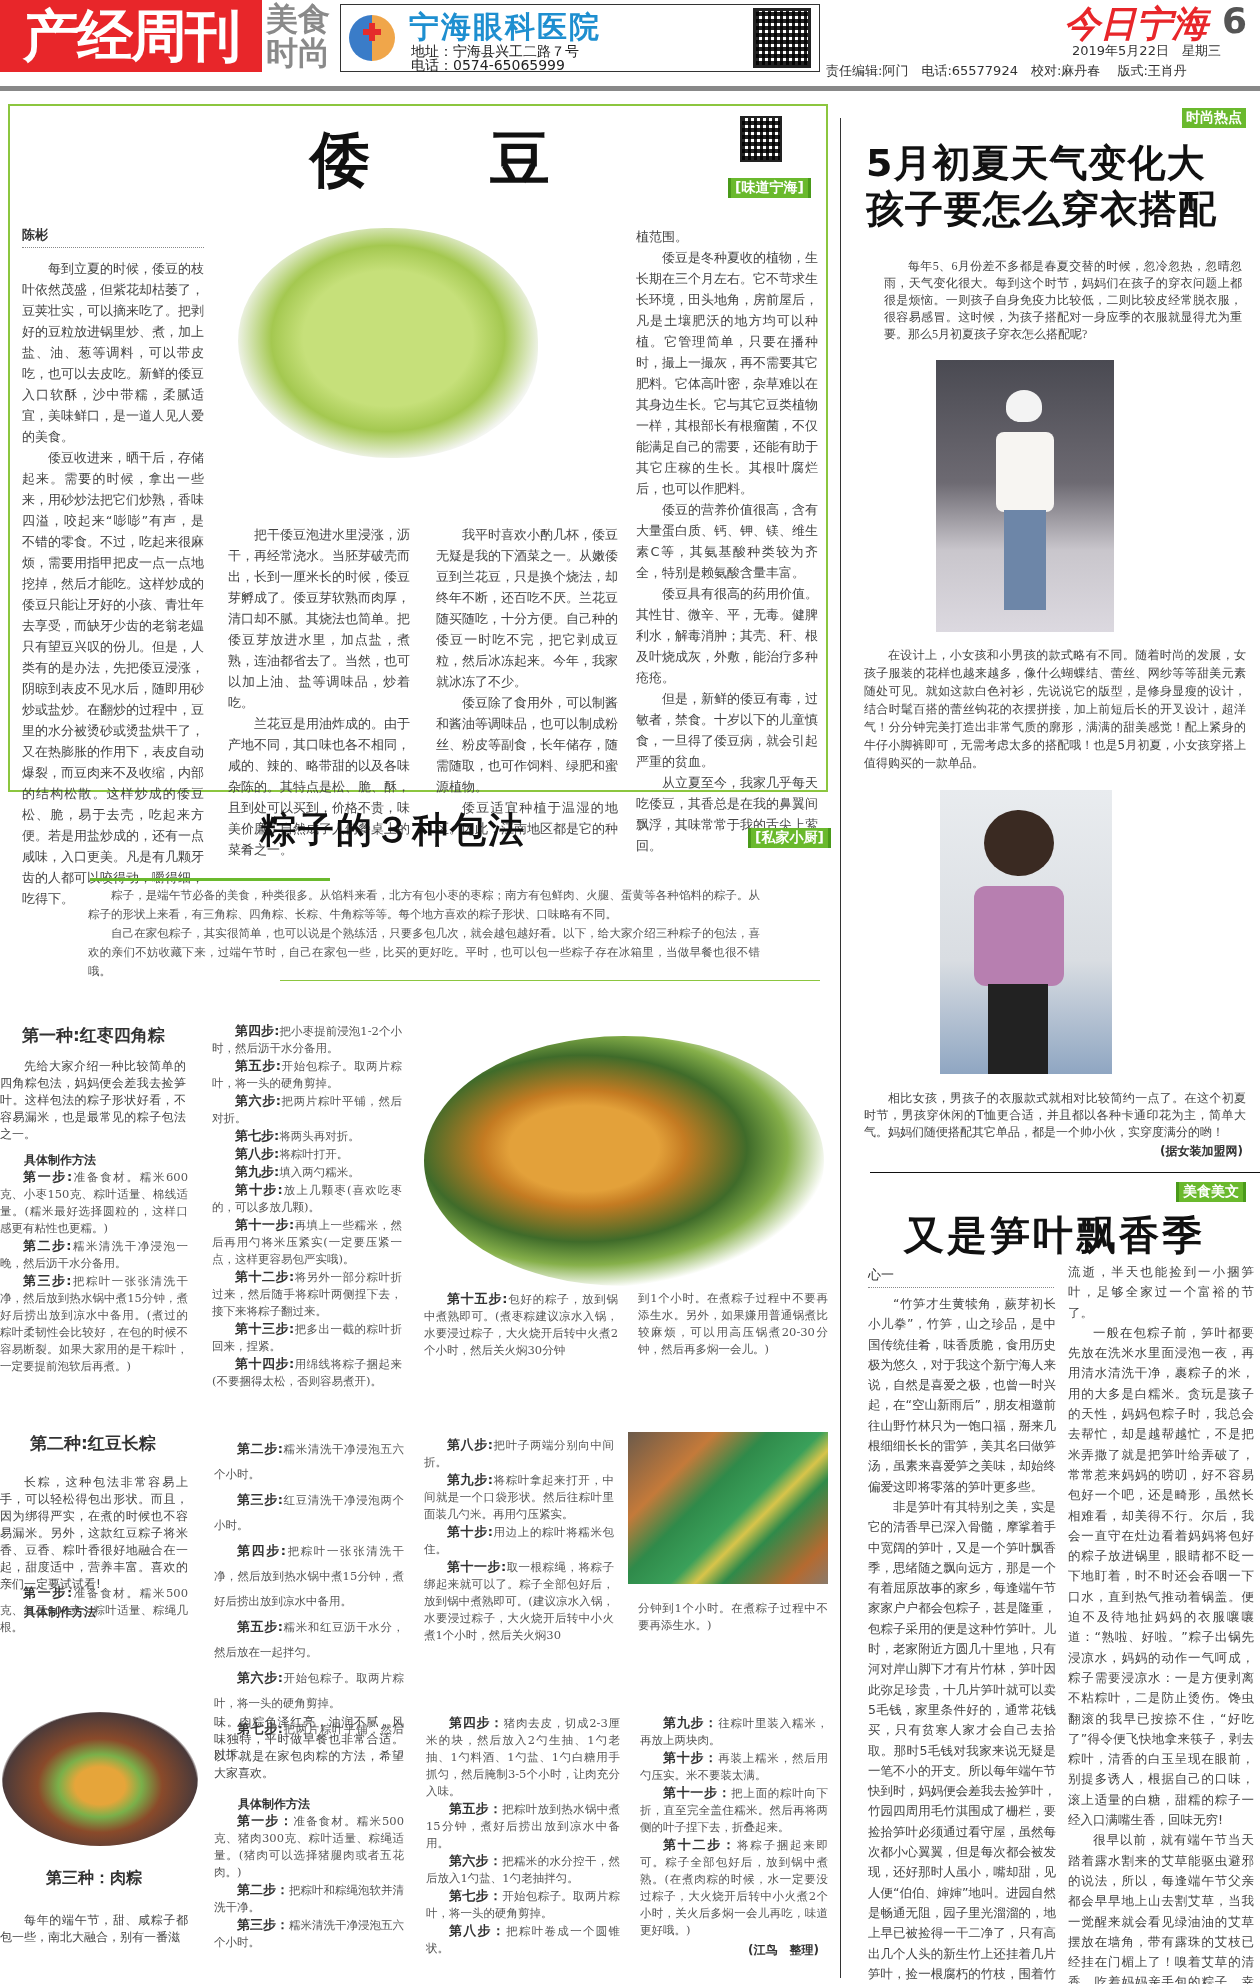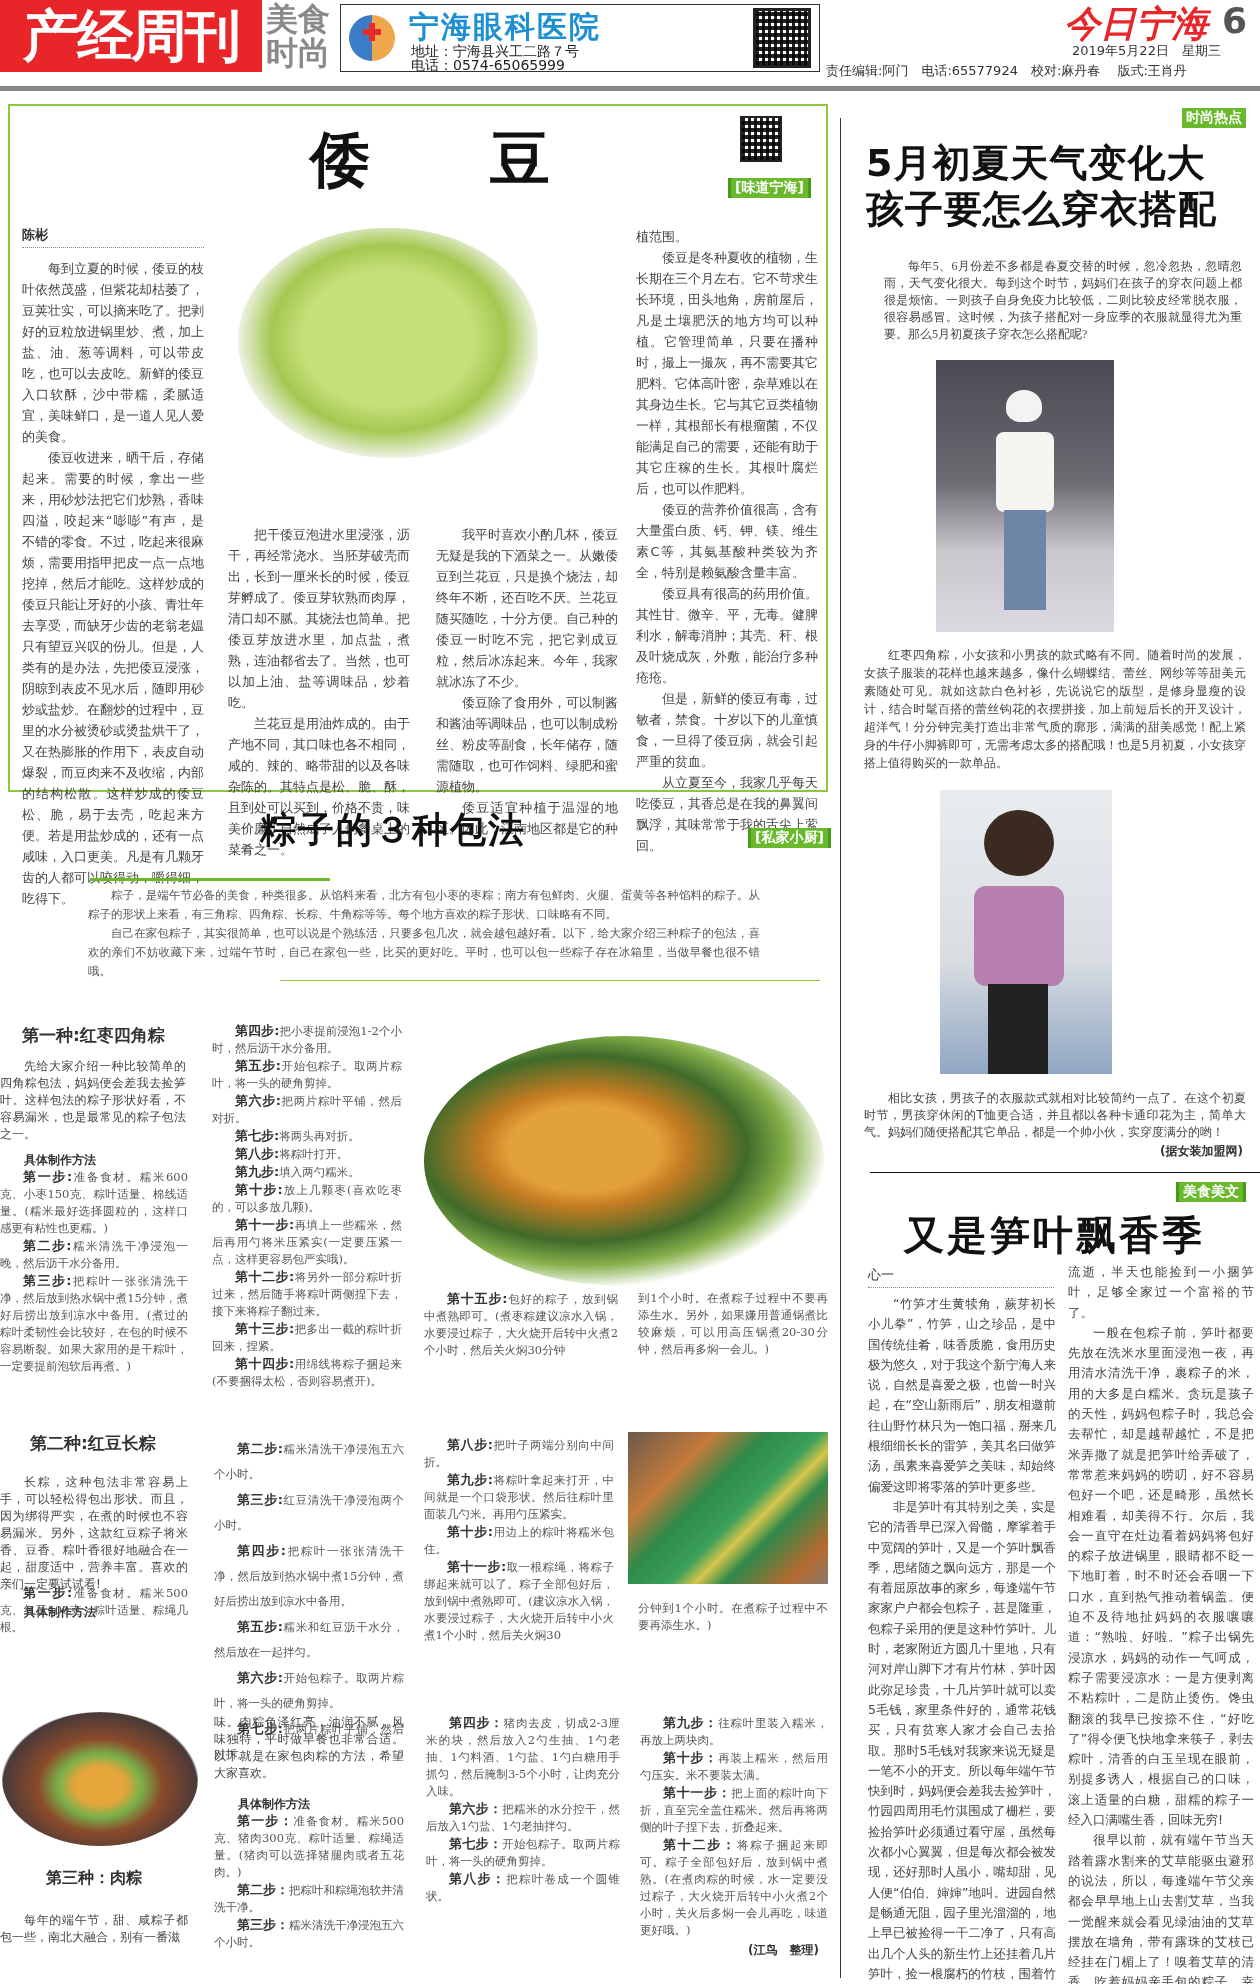--- a/index.html
+++ b/index.html
@@ -106,21 +106,21 @@
 </div>
 <div class="abs col" style="left:884px;top:258px;width:358px;font-family:Liberation Serif, serif;font-size:12px;line-height:17px">
   <p>每年5、6月份差不多都是春夏交替的时候，忽冷忽热，忽晴忽雨，天气变化很大。每到这个时节，妈妈们在孩子的穿衣问题上都很是烦恼。一则孩子自身免疫力比较低，二则比较皮经常脱衣服，很容易感冒。这时候，为孩子搭配对一身应季的衣服就显得尤为重要。那么5月初夏孩子穿衣怎么搭配呢?</p>
 </div>
 <div class="abs photo" style="left:936px;top:360px;width:178px;height:272px;background:linear-gradient(180deg,#4a4a52 0%,#6d6a72 45%,#c9c6cc 70%,#dcd9e0 100%)">
   <div class="abs" style="left:70px;top:30px;width:36px;height:32px;border-radius:50% 50% 40% 40%;background:#f3f3f3"></div>
   <div class="abs" style="left:60px;top:72px;width:58px;height:80px;border-radius:8px;background:#f7f5f2"></div>
   <div class="abs" style="left:68px;top:150px;width:42px;height:100px;background:#6d86a8"></div>
 </div>
 <div class="abs col" style="left:864px;top:646px;width:382px;line-height:18px;font-size:12px">
-  <p>红枣四角粽，小女孩和小男孩的款式略有不同。随着时尚的发展，女孩子服装的花样也越来越多，像什么蝴蝶结、蕾丝、网纱等等甜美元素随处可见。就如这款白色衬衫，先说说它的版型，是修身显瘦的设计，结合时髦百搭的蕾丝钩花的衣摆拼接，加上前短后长的开叉设计，超洋气！分分钟完美打造出非常气质的廓形，满满的甜美感觉！配上紧身的牛仔小脚裤即可，无需考虑太多的搭配哦！也是5月初夏，小女孩穿搭上值得购买的一款单品。</p>
+  <p>在设计上，小女孩和小男孩的款式略有不同。随着时尚的发展，女孩子服装的花样也越来越多，像什么蝴蝶结、蕾丝、网纱等等甜美元素随处可见。就如这款白色衬衫，先说说它的版型，是修身显瘦的设计，结合时髦百搭的蕾丝钩花的衣摆拼接，加上前短后长的开叉设计，超洋气！分分钟完美打造出非常气质的廓形，满满的甜美感觉！配上紧身的牛仔小脚裤即可，无需考虑太多的搭配哦！也是5月初夏，小女孩穿搭上值得购买的一款单品。</p>
 </div>
 <div class="abs photo" style="left:940px;top:790px;width:172px;height:284px;background:linear-gradient(180deg,#e9ecef 0%,#d9dde2 60%,#8fa6c2 100%)">
   <div class="abs" style="left:44px;top:20px;width:70px;height:66px;border-radius:50%;background:#3a2a22"></div>
   <div class="abs" style="left:34px;top:96px;width:90px;height:100px;border-radius:12px;background:#b77fb0"></div>
   <div class="abs" style="left:48px;top:194px;width:60px;height:90px;background:#222"></div>
 </div>
 <div class="abs col" style="left:864px;top:1090px;width:382px;line-height:17px;font-size:12px">
   <p>相比女孩，男孩子的衣服款式就相对比较简约一点了。在这个初夏时节，男孩穿休闲的T恤更合适，并且都以各种卡通印花为主，简单大气。妈妈们随便搭配其它单品，都是一个帅小伙，实穿度满分的哟！</p>
 </div>
 <div class="abs" style="left:1160px;top:1143px;font-size:12px;font-weight:bold;color:#333">(据女装加盟网)</div>
@@ -216,20 +216,21 @@
   <p class="noind">味。肉粽色泽红亮，油润不腻，风味独特，平时做早餐也非常合适。以下就是在家包肉粽的方法，希望大家喜欢。</p>
 </div>
 <div class="abs h4" style="left:214px;top:1796px">具体制作方法</div>
 <div class="abs steps" style="left:214px;top:1812px;width:190px;line-height:17px">
   <p><b>第一步：</b><span>准备食材。糯米500克、猪肉300克、粽叶适量、粽绳适量。(猪肉可以选择猪腿肉或者五花肉。)</span></p>
   <p><b>第二步：</b><span>把粽叶和粽绳泡软并清洗干净。</span></p>
   <p><b>第三步：</b><span>糯米清洗干净浸泡五六个小时。</span></p>
 </div>
 <div class="abs steps" style="left:426px;top:1714px;width:194px;line-height:17px">
   <p><b>第四步：</b><span>猪肉去皮，切成2-3厘米的块，然后放入2勺生抽、1勺老抽、1勺料酒、1勺盐、1勺白糖用手抓匀，然后腌制3-5个小时，让肉充分入味。</span></p>
+  <p><b>第五步：</b><span>把粽叶放到热水锅中煮15分钟，煮好后捞出放到凉水中备用。</span></p>
   <p><b>第六步：</b><span>把糯米的水分控干，然后放入1勺盐、1勺老抽拌匀。</span></p>
   <p><b>第七步：</b><span>开始包粽子。取两片粽叶，将一头的硬角剪掉。</span></p>
   <p><b>第八步：</b><span>把粽叶卷成一个圆锥状。</span></p>
 </div>
 <div class="abs steps" style="left:640px;top:1714px;width:188px;line-height:17px">
   <p><b>第九步：</b><span>往粽叶里装入糯米，再放上两块肉。</span></p>
   <p><b>第十步：</b><span>再装上糯米，然后用勺压实。米不要装太满。</span></p>
   <p><b>第十一步：</b><span>把上面的粽叶向下折，直至完全盖住糯米。然后再将两侧的叶子捏下去，折叠起来。</span></p>
   <p><b>第十二步：</b><span>将粽子捆起来即可。粽子全部包好后，放到锅中煮熟。(在煮肉粽的时候，水一定要没过粽子，大火烧开后转中小火煮2个小时，关火后多焖一会儿再吃，味道更好哦。)</span></p>
 </div>

